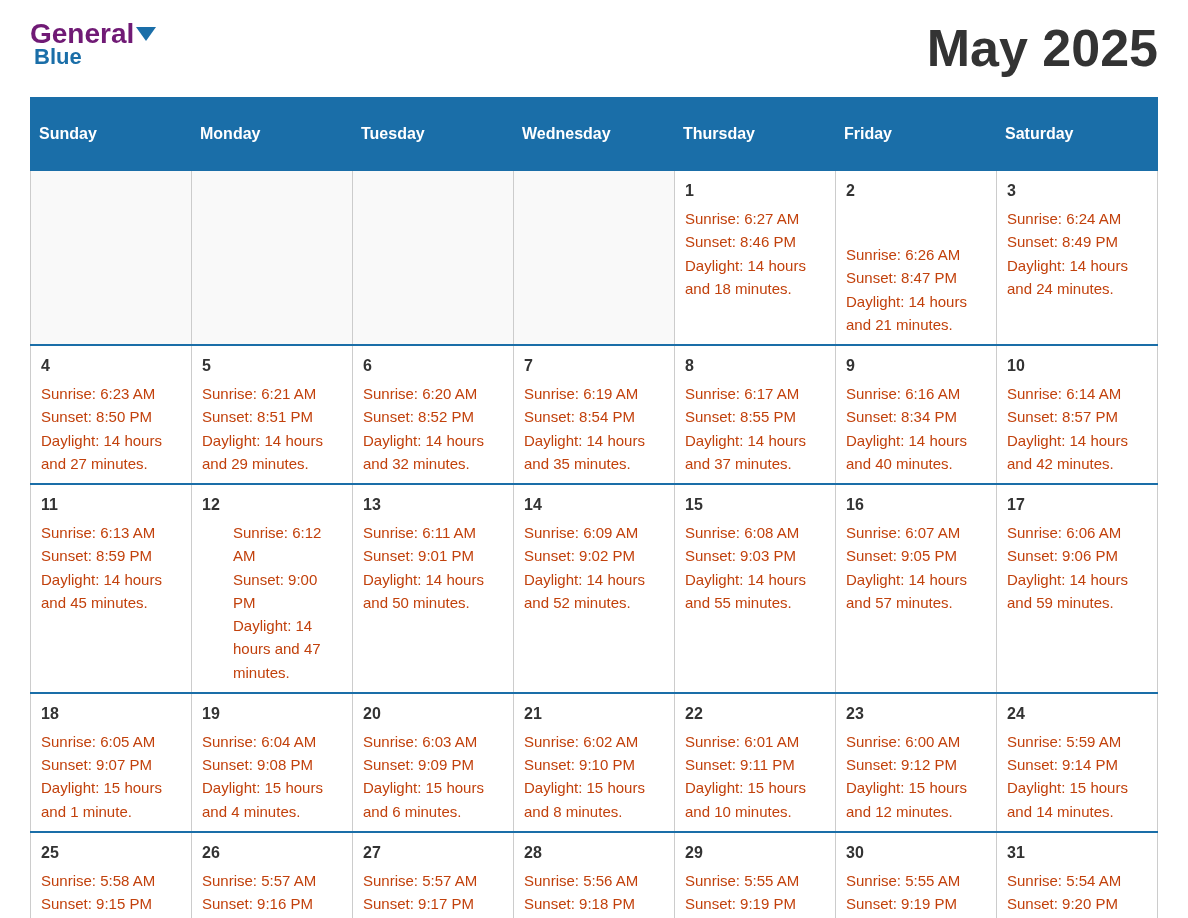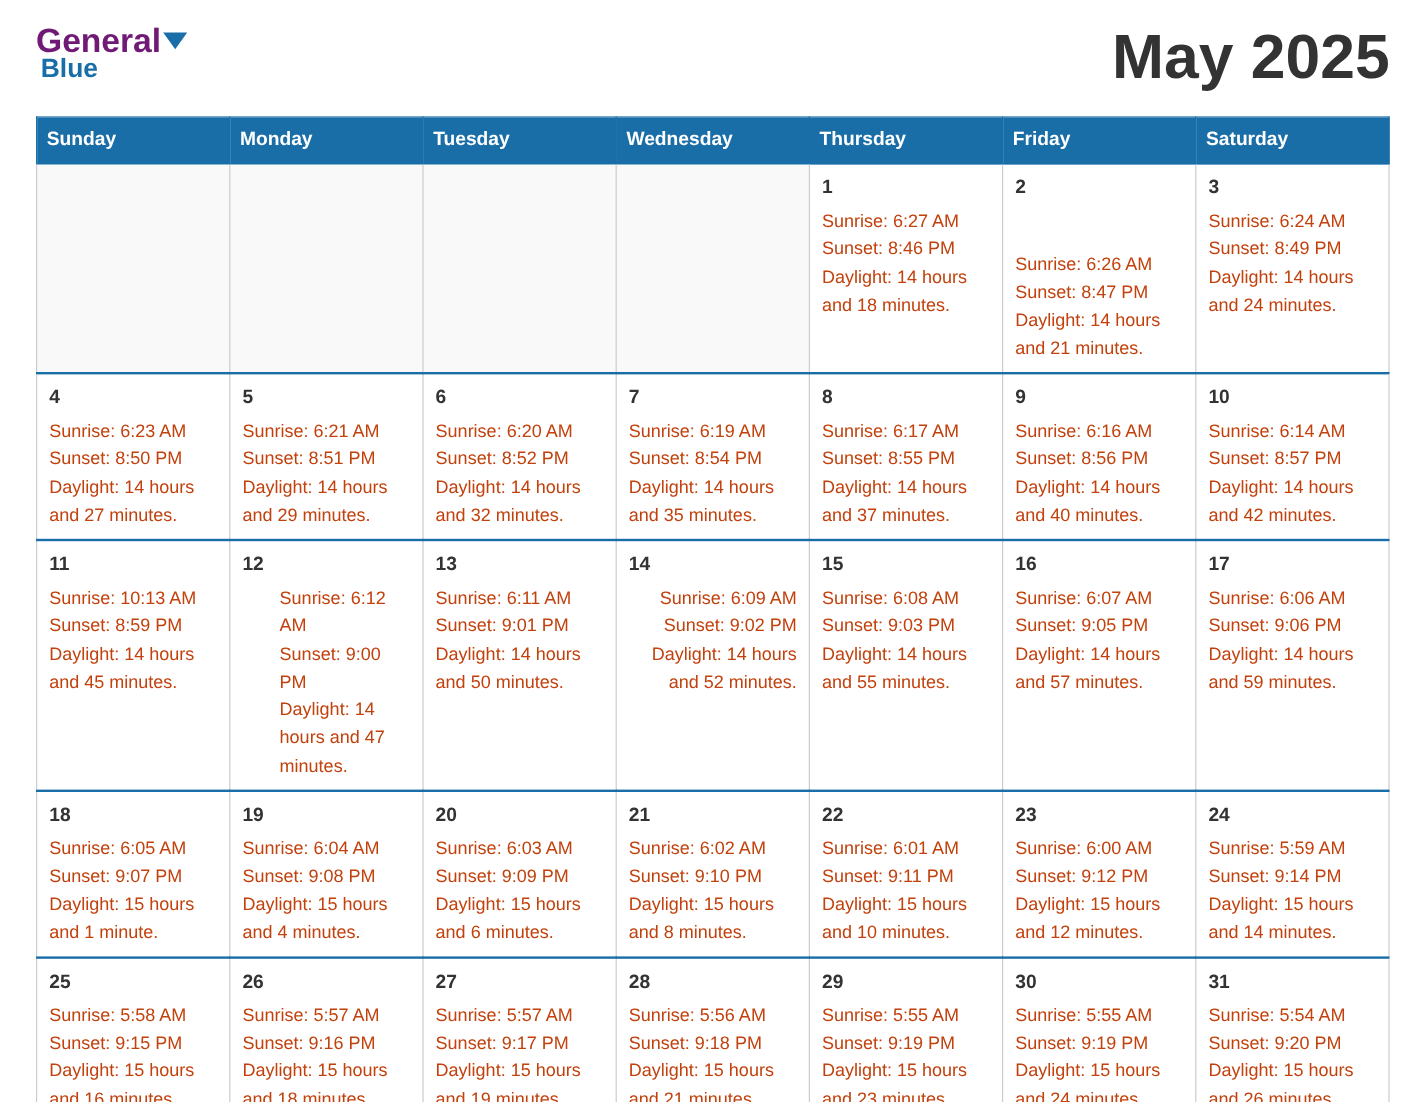--- a/index.html
+++ b/index.html
@@ -64,21 +64,21 @@
     .calendar {
       width: 100%;
       border-collapse: collapse;
       border: 1px solid #ccc;
     }
     .calendar thead th {
       background-color: #1a6ea8;
       color: #fff;
       font-size: 16px;
       font-weight: bold;
-      padding: 10px 8px;
+      padding: 27px 8px;
       text-align: left;
       border: 1px solid #1a6ea8;
     }
     .calendar tbody td {
       vertical-align: top;
       padding: 8px 10px;
       border: 1px solid #ccc;
       font-size: 13px;
       line-height: 1.5;
       width: 14.28%;
@@ -183,52 +183,52 @@
         </td>
         <td>
           <span class="day-number">8</span>
           <div class="day-info" style="white-space: pre-line;">Sunrise: 6:17 AM
 Sunset: 8:55 PM
 Daylight: 14 hours and 37 minutes.</div>
         </td>
         <td>
           <span class="day-number">9</span>
           <div class="day-info" style="white-space: pre-line;">Sunrise: 6:16 AM
-Sunset: 8:56 PM
+Sunset: 8:34 PM
 Daylight: 14 hours and 40 minutes.</div>
         </td>
         <td>
           <span class="day-number">10</span>
           <div class="day-info" style="white-space: pre-line;">Sunrise: 6:14 AM
 Sunset: 8:57 PM
 Daylight: 14 hours and 42 minutes.</div>
         </td>
       </tr>
       <tr>
         <td>
           <span class="day-number">11</span>
-          <div class="day-info" style="white-space: pre-line;">Sunrise: 10:13 AM
+          <div class="day-info" style="white-space: pre-line;">Sunrise: 6:13 AM
 Sunset: 8:59 PM
 Daylight: 14 hours and 45 minutes.</div>
         </td>
         <td>
           <span class="day-number">12</span>
           <div class="day-info" style="white-space: pre-line; margin-left: 31px;">Sunrise: 6:12 AM
 Sunset: 9:00 PM
 Daylight: 14 hours and 47 minutes.</div>
         </td>
         <td>
           <span class="day-number">13</span>
           <div class="day-info" style="white-space: pre-line;">Sunrise: 6:11 AM
 Sunset: 9:01 PM
 Daylight: 14 hours and 50 minutes.</div>
         </td>
         <td>
           <span class="day-number">14</span>
-          <div class="day-info" style="white-space: pre-line; text-align: right;">Sunrise: 6:09 AM
+          <div class="day-info" style="white-space: pre-line;">Sunrise: 6:09 AM
 Sunset: 9:02 PM
 Daylight: 14 hours and 52 minutes.</div>
         </td>
         <td>
           <span class="day-number">15</span>
           <div class="day-info" style="white-space: pre-line;">Sunrise: 6:08 AM
 Sunset: 9:03 PM
 Daylight: 14 hours and 55 minutes.</div>
         </td>
         <td>

